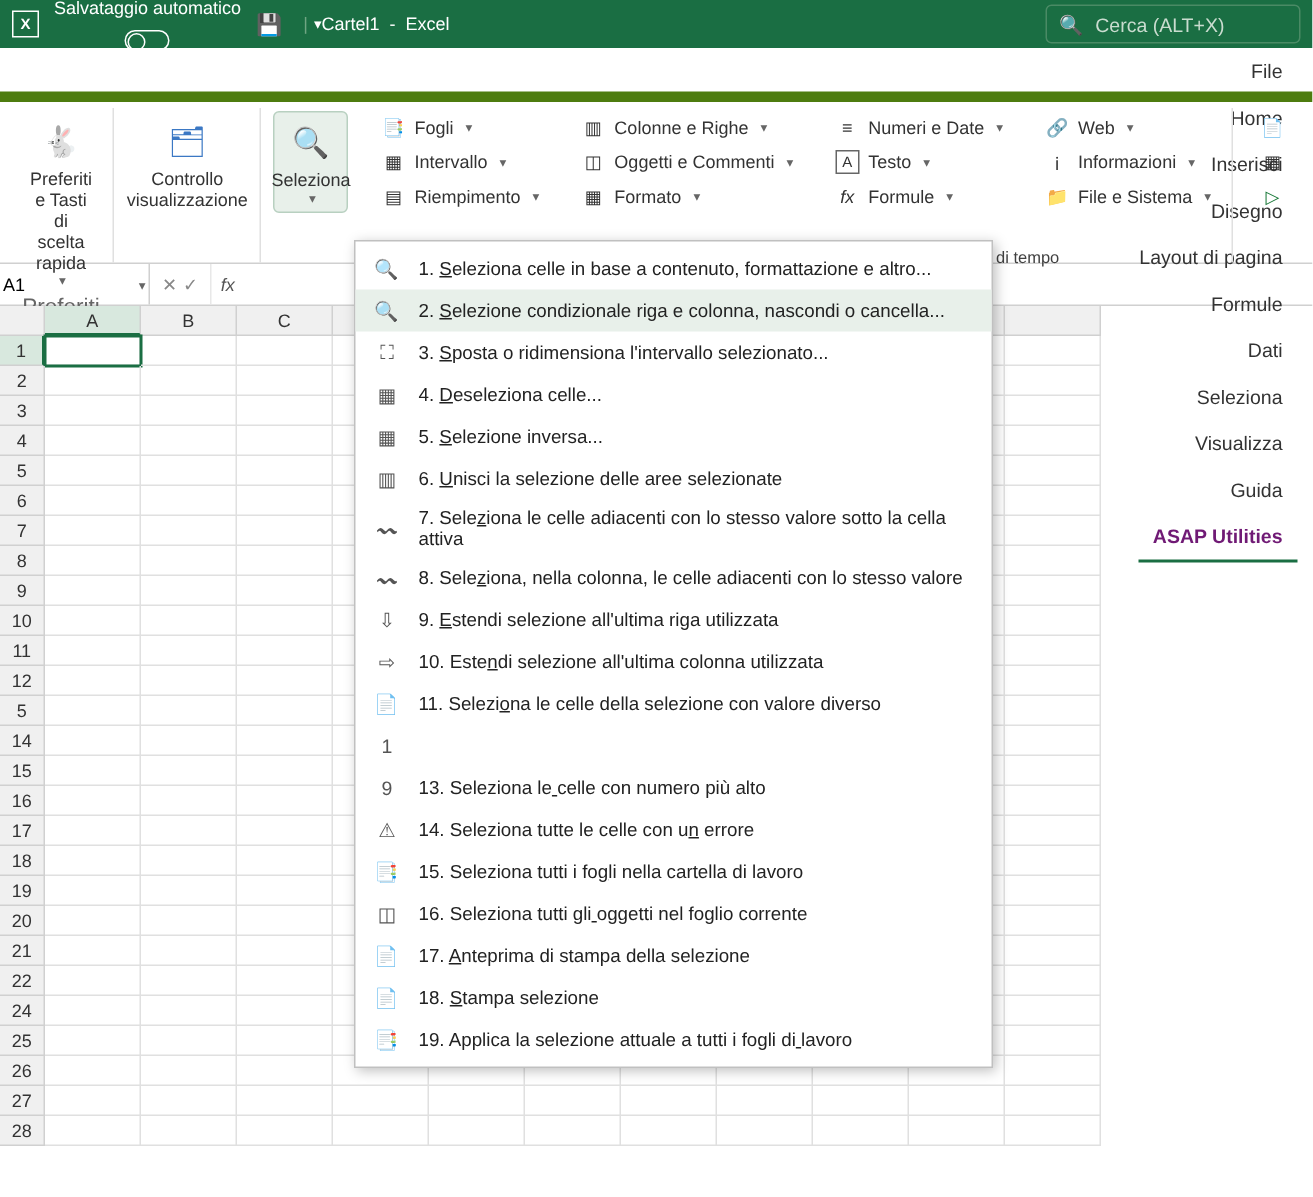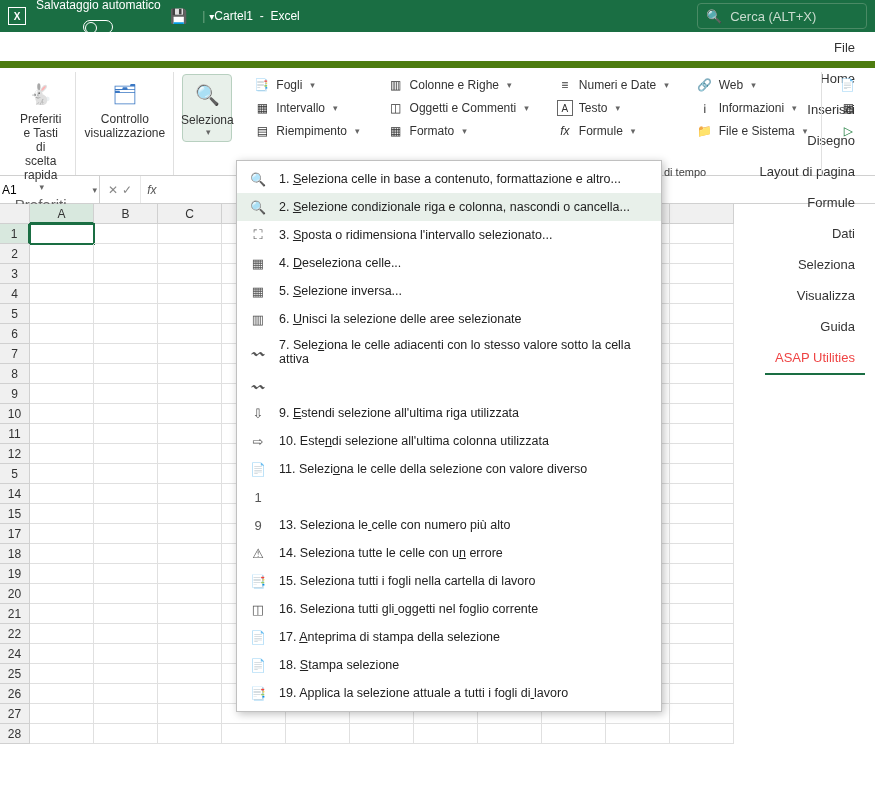--- a/index.html
+++ b/index.html
@@ -12,21 +12,21 @@
 .toggle { width: 30px; height: 14px; border: 1px solid #fff; border-radius: 8px; position: relative; }
 .toggle::after { content: ""; position: absolute; width: 10px; height: 10px; border: 1px solid #fff; border-radius: 50%; top: 1px; left: 1px; }
 .titlebar .save-icon { margin: 0 10px; font-size: 14px; }
 .titlebar .divider { color: #6fa583; margin: 0 4px; }
 .titlebar .docname { margin-left: 0; }
 .searchbox { margin-left: auto; background: #1a6e43; border: 1px solid #4a8a65; border-radius: 4px; height: 26px; width: 170px; display: flex; align-items: center; padding: 0 8px; color: #c9dccf; font-size: 13px; gap: 8px; }
 
 
 .tabs { background: #fff; border-bottom: 7px solid #4d7c0f; height: 36px; display: flex; align-items: flex-end; padding: 0 10px; gap: 0; flex-direction: column; }
 .tab { padding: 8px 10px; font-size: 13px; color: #333; cursor: pointer; }
-.tab.active { color: #ef4444; border-bottom: 2px solid #1a6e43; font-weight: 400; }
+.tab.active { color: #701a75; border-bottom: 2px solid #1a6e43; font-weight: 700; }
 
 
 .ribbon { background: #fff; border-bottom: 1px solid #d0d0d0; height: 108px; display: flex; padding: 4px 6px 0 6px; }
 .group { border-right: 1px solid #e0e0e0; padding: 2px 8px; display: flex; flex-direction: column; position: relative; }
 .group-label { font-size: 15px; color: #666; text-align: center; margin-top: auto; padding-bottom: 2px; }
 .bigbtn { display: flex; flex-direction: column; align-items: center; justify-content: flex-start; padding: 4px 6px; font-size: 12px; color: #333; text-align: center; cursor: pointer; border-radius: 4px; }
 .bigbtn .icon { width: 32px; height: 32px; display: flex; align-items: center; justify-content: center; font-size: 20px; margin-bottom: 2px; }
 .btncol { display: flex; flex-direction: column; gap: 1px; }
 .smallbtn { display: flex; align-items: center; gap: 6px; padding: 3px 6px; font-size: 12px; color: #333; cursor: pointer; border-radius: 3px; white-space: nowrap; }
 .smallbtn .ic { width: 16px; height: 16px; display: inline-flex; align-items: center; justify-content: center; font-size: 12px; }
@@ -453,20 +453,34 @@
         <div class="cell"></div>
         <div class="cell"></div>
         <div class="cell"></div>
         <div class="cell"></div>
         <div class="cell"></div>
         <div class="cell"></div>
         <div class="cell"></div>
         <div class="cell"></div>
       </div>
       <div class="row">
+        <div class="rowhdr">16</div>
+        <div class="cell"></div>
+        <div class="cell"></div>
+        <div class="cell"></div>
+        <div class="cell"></div>
+        <div class="cell"></div>
+        <div class="cell"></div>
+        <div class="cell"></div>
+        <div class="cell"></div>
+        <div class="cell"></div>
+        <div class="cell"></div>
+        <div class="cell"></div>
+      </div>
+      <div class="row">
         <div class="rowhdr">17</div>
         <div class="cell"></div>
         <div class="cell"></div>
         <div class="cell"></div>
         <div class="cell"></div>
         <div class="cell"></div>
         <div class="cell"></div>
         <div class="cell"></div>
         <div class="cell"></div>
         <div class="cell"></div>
@@ -640,20 +654,21 @@
     <div class="menuitem">
       <span class="mic">▥</span>
       <span>6. <u>U</u>nisci la selezione delle aree selezionate</span>
     </div>
     <div class="menuitem">
       <span class="mic">〰</span>
       <span>7. Sele<u>z</u>iona le celle adiacenti con lo stesso valore sotto la cella attiva</span>
     </div>
     <div class="menuitem">
       <span class="mic">〰</span>
+      <span>8. Sele<u>z</u>iona, nella colonna, le celle adiacenti con lo stesso valore</span>
     </div>
     <div class="menuitem">
       <span class="mic">⇩</span>
       <span>9. <u>E</u>stendi selezione all'ultima riga utilizzata</span>
     </div>
     <div class="menuitem">
       <span class="mic">⇨</span>
       <span>10. Este<u>n</u>di selezione all'ultima colonna utilizzata</span>
     </div>
     <div class="menuitem">

